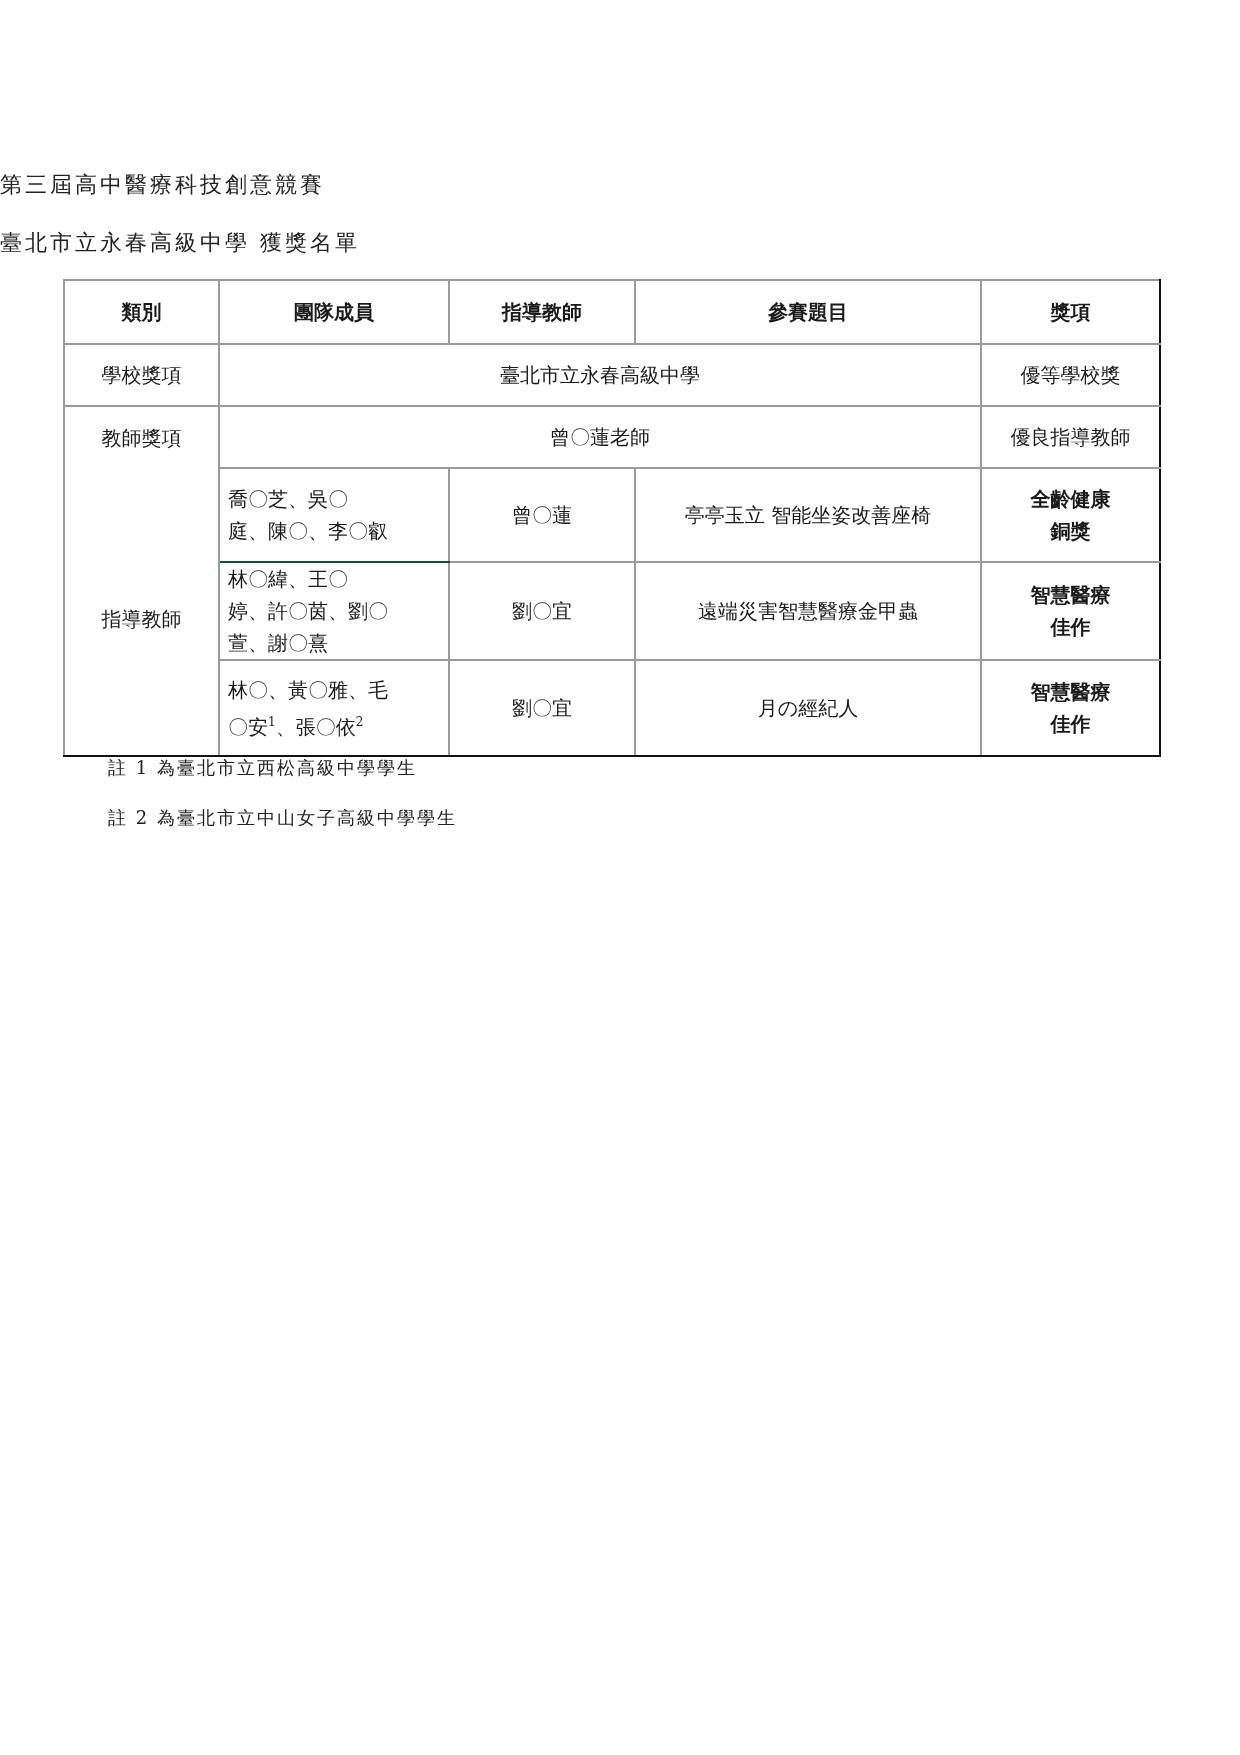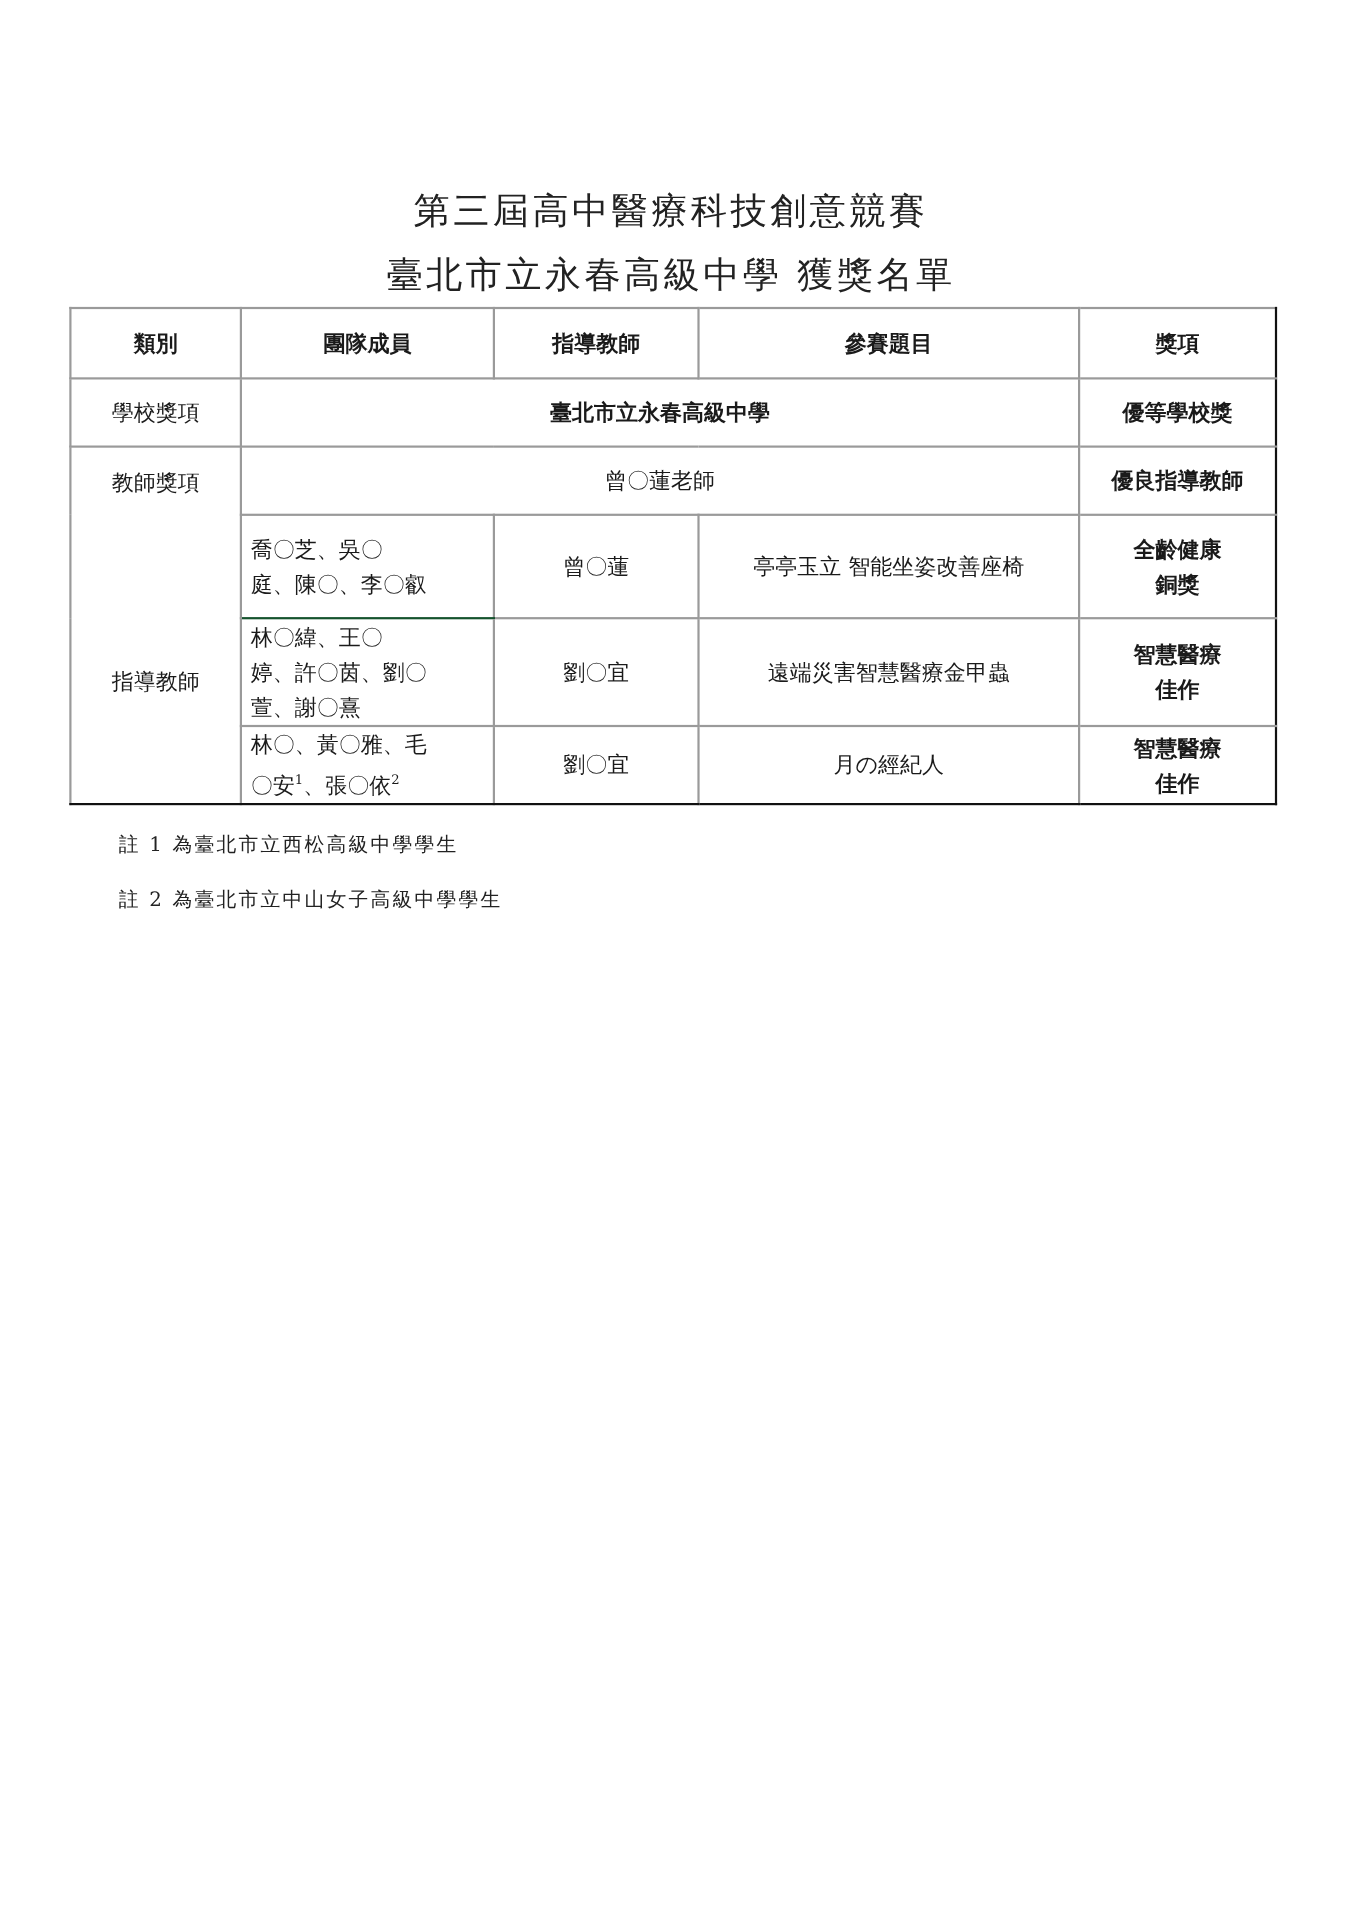--- a/index.html
+++ b/index.html
@@ -1,35 +1,35 @@
 <!DOCTYPE html>
 <html><head>
   <meta charset="utf-8">
   <style>
     html, body { margin:0; padding:0; background:#ffffff; }
     body { width:1240px; height:1755px; position:relative; overflow:hidden;
            font-family:"DejaVu Serif", "Liberation Serif", serif; color:#1a1a1a; }
-    .title { position:absolute; left:0; width:1220px; text-align:center;
-             font-size:33px; letter-spacing:3px; color:#222; }
+    .title { position:absolute; left:0; width:1220px; text-align:left;
+             font-size:22px; letter-spacing:3px; color:#222; }
     .t1 { top:170px; }
     .t2 { top:208px;margin-top:20px; }
     table.awards { position:absolute; left:63px; top:279px; width:1096px;
                    border-collapse:collapse; table-layout:fixed; font-size:20px; }
     table.awards td, table.awards th { border:2px solid #9a9a9a; padding:0 6px; }
     table.awards th { font-weight:bold; height:62px; text-align:center; font-size:20px; }
     table.awards td { text-align:center; }
     .thick-l { border-left:2px solid #111 !important; }
     .thick-r { border-right:2px solid #111 !important; }
     .thick-b { border-bottom:2px solid #111 !important; }
-    .bold { font-weight:bold;margin-left:32px; }
+    .bold { font-weight:normal;margin-left:32px; }
     .left { text-align:center; }
     .members { text-align:left !important; line-height:32px; font-size:20px; padding-left:8px !important; }
     .row-h1 { height:62px;border-radius:23px; }
     .row-h2 { height:94px; }
-    .row-h3 { height:71px; }
+    .row-h3 { height:96px; }
     .award-cell { font-weight:bold; line-height:32px;border-radius:25px; }
     .cat-cell { vertical-align:top; padding-top:18px !important; }
     .cat-team { display:block; margin-top:154px; }
     sup { font-size:12px; }
     .footnote { position:absolute; left:108px; font-size:18px; letter-spacing:2px; color:#222; }
     .fn1 { top:756px; }
     .fn2 { top:806px; }
   </style>
 </head>
 <body>

